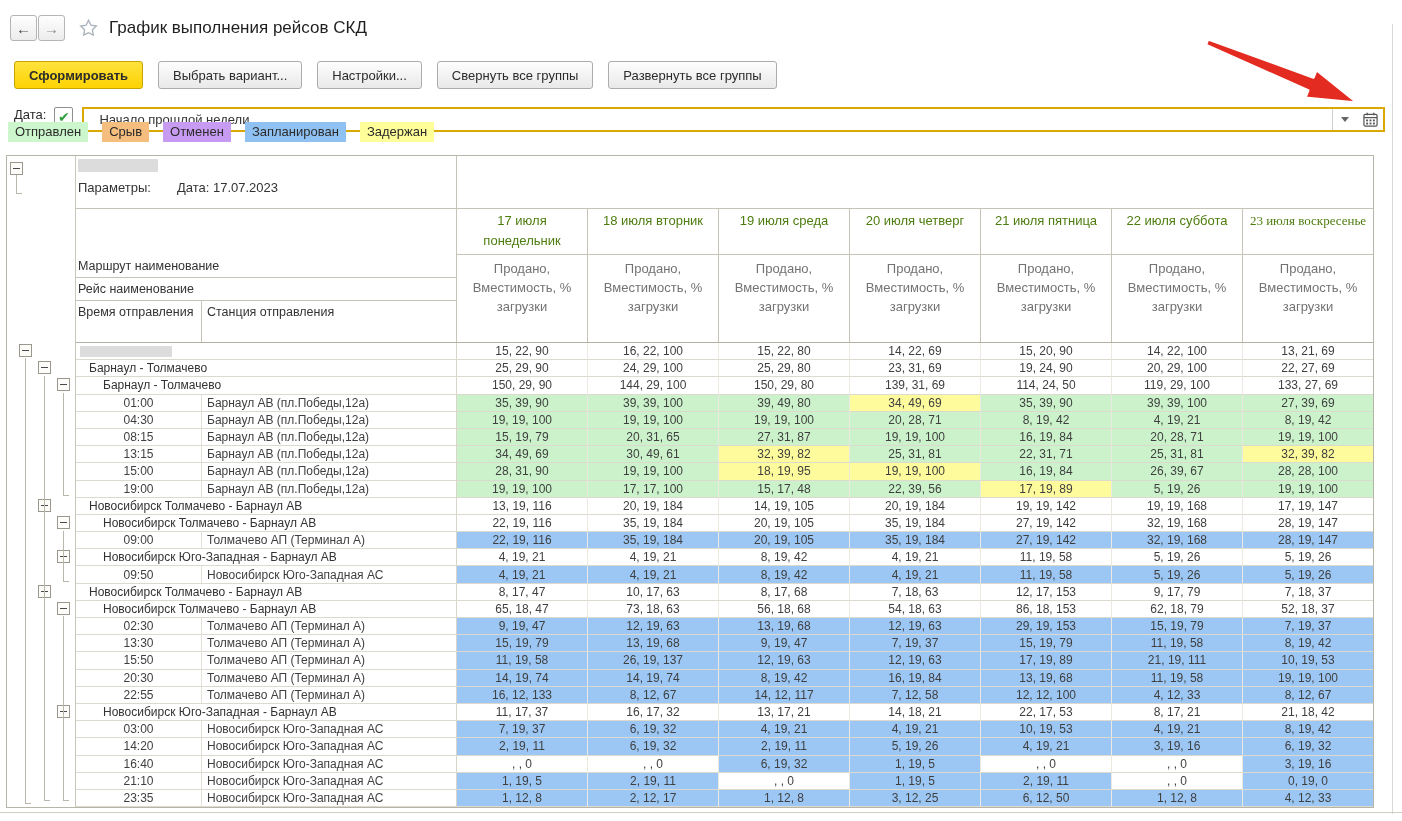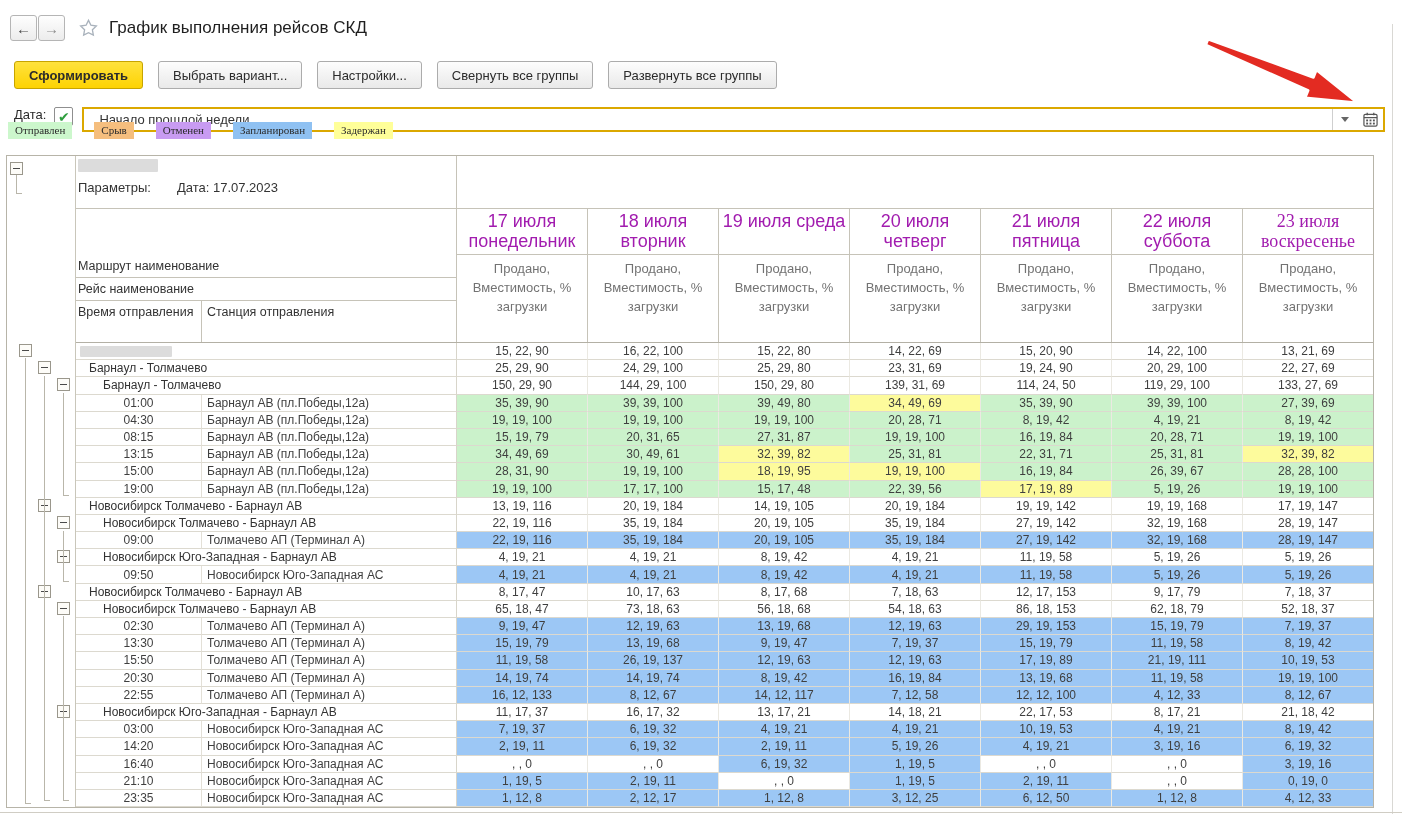--- a/index.html
+++ b/index.html
@@ -22,39 +22,39 @@
   .filter-label{font-size:13px; color:#2b2b2b; margin-right:8px;}
   .checkbox{width:17px; height:17px; border:1px solid #8f8f8f; border-radius:2px; background:#fff; display:flex; align-items:center; justify-content:center; font-size:14px; color:#2e9e3e; font-weight:bold; margin-right:9px; cursor:pointer;}
   .date-field{width:1303px; height:25px; border:2px solid #dba800; background:#fff; display:flex; align-items:center; box-sizing:border-box;}
   .date-text{flex:1; font-size:13px; color:#333; padding-left:2px; border:none; outline:none; background:transparent; font-family:Liberation Sans, sans-serif;margin-left:13px;}
   .dd-btn{width:24px; height:21px; border-left:1px solid #cfcfcf; display:flex; align-items:center; justify-content:center; cursor:pointer;}
   .dd-arrow{width:0; height:0; border-left:4px solid transparent; border-right:4px solid transparent; border-top:5px solid #666;}
   .cal-btn{width:26px; height:21px; display:flex; align-items:center; justify-content:center; cursor:pointer;}
 
   
   .legend{position:absolute; left:8px; top:122px; display:flex; align-items:center;}
-  .chip{display:inline-block; font-size:11px; color:#2b2b2b; padding:2px 7px 3px 7px; margin-right:22px; white-space:nowrap;font-family:Liberation Serif, serif;}
+  .chip{display:inline-block; font-size:13px; color:#2b2b2b; padding:2px 7px 3px 7px; margin-right:14px; white-space:nowrap;}
 
   
   .report{position:absolute; left:6px; top:155px; width:1366px; height:651px; border:1px solid #b7b4a8; box-sizing:content-box; background:#fff;}
   .gutter{position:absolute; left:0; top:0; width:69px; height:651px; border-right:1px solid #c9c6ba; box-sizing:border-box;}
   .content{position:absolute; left:69px; top:0;}
 
   .hgrid{display:grid; grid-template-columns:125px 255px repeat(7,131px); grid-template-rows:53px 46px 23px 23px 41px; border-bottom:1px solid #b3b0a5; box-sizing:border-box;}
   .h-cell{box-sizing:border-box; font-size:12.5px; color:#333;}
   .h-params{grid-column:1/3; grid-row:1; border-bottom:1px solid #c6c3b8; padding:3px 0 0 2px;}
   .h-params-line{margin-top:5px; font-size:13px;}
   .h-params-line .pv{margin-left:26px;}
   .h-top-right{grid-column:3/10; grid-row:1; border-bottom:1px solid #c6c3b8; border-left:1px solid #c6c3b8;}
   .h-atp{grid-column:1/3; grid-row:2; border-bottom:1px solid #c6c3b8; padding:6px 0 0 2px;}
   .h-marshrut{grid-column:1/3; grid-row:3; border-bottom:1px solid #c6c3b8; display:flex; align-items:center; padding-left:2px;}
   .h-reis{grid-column:1/3; grid-row:4; border-bottom:1px solid #c6c3b8; display:flex; align-items:center; padding-left:2px;}
   .h-vremya{grid-column:1; grid-row:5; padding:4px 0 0 2px;}
   .h-stancia{grid-column:2; grid-row:5; border-left:1px solid #c6c3b8; padding:4px 0 0 5px;}
-  .h-date{grid-row:2; border-left:1px solid #c6c3b8; border-bottom:1px solid #c6c3b8; text-align:center; font-size:18px; line-height:20px; padding-top:2px; color:#a21caf;}
+  .h-date{grid-row:2; border-left:1px solid #c6c3b8; border-bottom:1px solid #c6c3b8; text-align:center; font-size:13px; line-height:20px; padding-top:2px; color:#4d7c0f;}
   .h-measure{grid-row:3/6; border-left:1px solid #c6c3b8; text-align:center; font-size:13px; line-height:19px; padding-top:4px; color:#737373;}
 
   .bgrid{display:grid; grid-template-columns:125px 255px repeat(7,131px); grid-auto-rows:17.2px;}
   .b-cell{box-sizing:border-box; border-bottom:1px solid #dcd9cf; border-left:1px solid #ebe9e2; font-size:12px; color:#3f3f3f; display:flex; align-items:center; justify-content:center; white-space:nowrap; overflow:hidden; cursor:default;}
   .b-cell.first{border-left:1px solid #d8d5ca;}
   .s-g{background:#cbf2cb;} .s-y{background:#fdfb9c;} .s-b{background:#9cc7f5;} .s-w{background:#ffffff;}
   .b-label{box-sizing:border-box; grid-column:1/3; border-bottom:1px solid #dcd9cf; font-size:12px; color:#333; display:flex; align-items:center; white-space:nowrap; overflow:hidden; cursor:default;}
   .lv1{padding-left:2px;} .lv2{padding-left:13px;} .lv3{padding-left:27px;}
   .b-time{box-sizing:border-box; grid-column:1; border-bottom:1px solid #dcd9cf; font-size:12px; color:#3f3f3f; display:flex; align-items:center; justify-content:center; cursor:default;}
   .b-station{box-sizing:border-box; grid-column:2; border-bottom:1px solid #dcd9cf; border-left:1px solid #e3e0d7; font-size:12px; color:#3f3f3f; display:flex; align-items:center; padding-left:5px; white-space:nowrap; overflow:hidden; cursor:default;}

